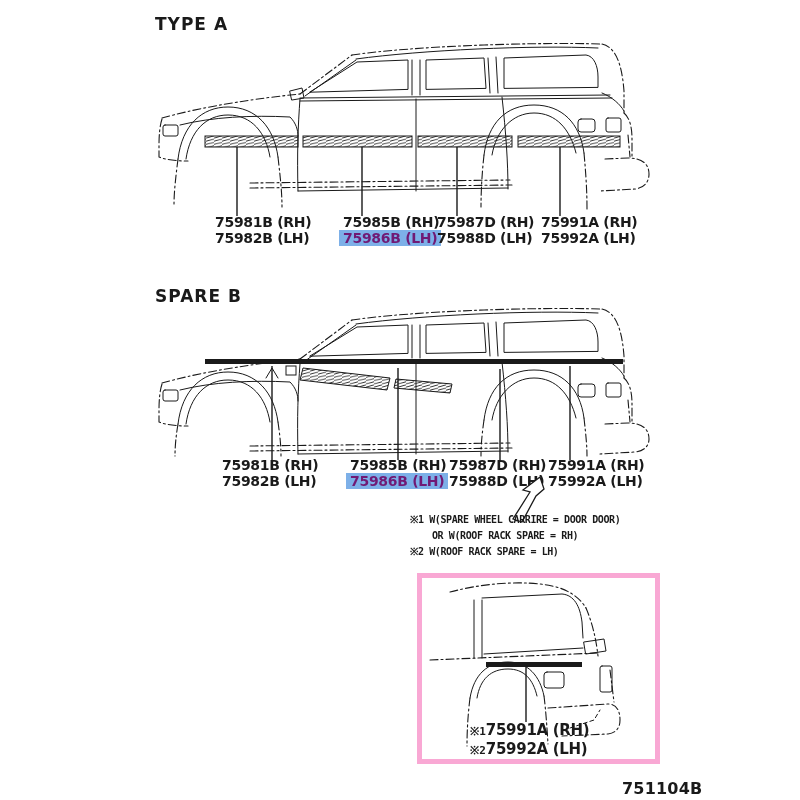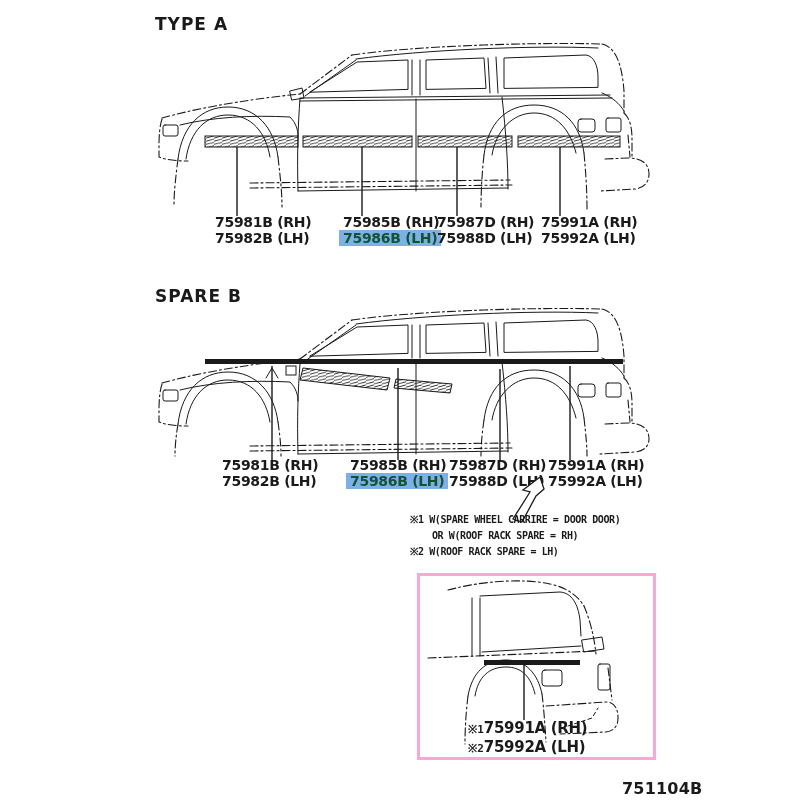--- a/index.html
+++ b/index.html
@@ -15,32 +15,32 @@
     font-family:"DejaVu Sans", sans-serif;
     text-align:center;
   }
   .part-col{white-space:nowrap;}
   .pl{
     font-size:14px;font-weight:bold;line-height:16px;
     letter-spacing:-0.3px;
     font-family:"DejaVu Sans", sans-serif;
   }
   .hl{
-    background:#7db0e8;color:#14532d;
+    background:#7db0e8;color:#701a75;
     padding:0 4px;margin-left:-4px;
     display:inline-block;
   }
   .notes{
     font-family:"DejaVu Sans Mono", monospace;
     font-size:10px;font-weight:bold;letter-spacing:-0.4px;
     line-height:16px;white-space:nowrap;
   }
   .notes .indent{padding-left:22px;}
   .inset{
-    border:3px solid #f9a8d4;
+    border:5px solid #f9a8d4;
     background:#ffffff;
   }
   .inset-labels{white-space:nowrap;line-height:17px;}
   .inset-labels .pref{
     font-family:"DejaVu Sans Mono", monospace;
     font-size:11px;font-weight:bold;
   }
   .inset-labels .num{
     font-family:"DejaVu Sans", sans-serif;
     font-size:15px;font-weight:bold;letter-spacing:-0.3px;

